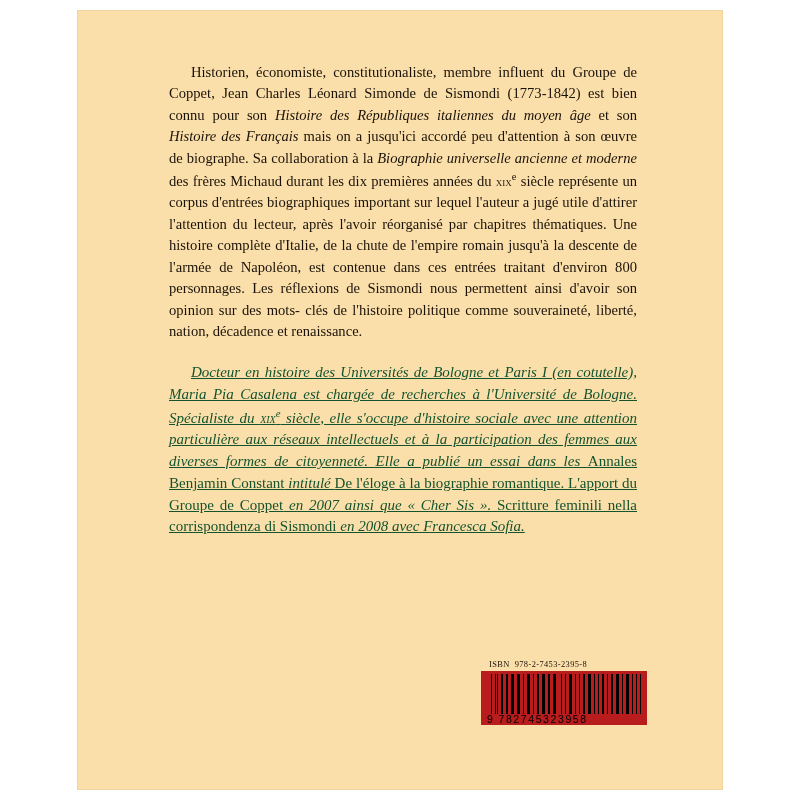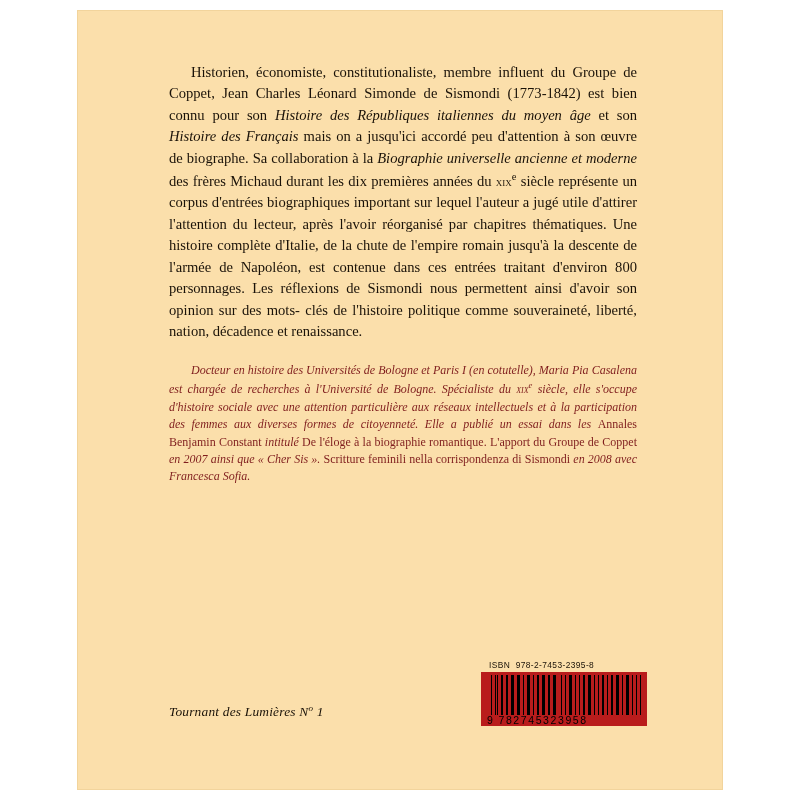--- a/index.html
+++ b/index.html
@@ -58,25 +58,26 @@
     font-size: 0.92em;
   }
   .sup { font-size: 0.72em; vertical-align: super; }
 
   
   .bio {
     position: absolute;
     left: 92px;
     top: 352px;
     width: 468px;
-    font-size: 12px;
+    font-size: 15px;
     line-height: 1.45;
-    color: #7f1d1d;
+    color: #14532d;
     text-align: justify;
     font-style: italic;
+    text-decoration: underline;
   }
   .bio p { margin: 0; text-indent: 22px; }
   .bio .rom { font-style: normal; }
 
   
   .series {
     position: absolute;
     left: 92px;
     top: 693px;
     font-size: 13.4px;
@@ -88,21 +89,21 @@
 
   
   .barcode-box {
     position: absolute;
     left: 404px;
     top: 650px;
     width: 166px;
     background: #fbdfab;
   }
   .isbn-line {
-    font-family: Liberation Sans, sans-serif;
+    font-family: Liberation Serif, serif;
     font-size: 8.4px;
     letter-spacing: 0.4px;
     color: #1a1208;
     margin-left: 8px;
     margin-bottom: 2px;
     white-space: nowrap;
   }
   .barcode {
     position: relative;
     width: 166px;
@@ -148,21 +149,20 @@
     <div class="cover-inner">
 
       <div class="blurb">
         <p><span>Historien, économiste, constitutionaliste, membre influent du Groupe de Coppet, Jean Charles Léonard Simonde de Sismondi (1773-1842) est bien connu pour son </span><span class="it">Histoire des Républiques italiennes du moyen âge</span><span> et son </span><span class="it">Histoire des Français</span><span> mais on a jusqu'ici accordé peu d'attention à son œuvre de biographe. Sa collaboration à la </span><span class="it">Biographie universelle ancienne et moderne</span><span> des frères Michaud durant les dix premières années du </span><span class="sc">xix</span><span class="sup">e</span><span> siècle représente un corpus d'entrées biographiques important sur lequel l'auteur a jugé utile d'attirer l'attention du lecteur, après l'avoir réorganisé par chapitres thématiques. Une histoire complète d'Italie, de la chute de l'empire romain jusqu'à la descente de l'armée de Napoléon, est contenue dans ces entrées traitant d'environ 800 personnages. Les réflexions de Sismondi nous permettent ainsi d'avoir son opinion sur des mots- clés de l'histoire politique comme souveraineté, liberté, nation, décadence et renaissance.</span></p>
       </div>
 
       <div class="bio">
         <p><span>Docteur en histoire des Universités de Bologne et Paris I (en cotutelle), Maria Pia Casalena est chargée de recherches à l'Université de Bologne. Spécialiste du </span><span class="sc">xix</span><span class="sup">e</span><span> siècle, elle s'occupe d'histoire sociale avec une attention particulière aux réseaux intellectuels et à la participation des femmes aux diverses formes de citoyenneté. Elle a publié un essai dans les </span><span class="rom">Annales Benjamin Constant</span><span> intitulé </span><span class="rom">De l'éloge à la biographie romantique. L'apport du Groupe de Coppet</span><span> en 2007 ainsi que « Cher Sis ». </span><span class="rom">Scritture feminili nella corrispondenza di Sismondi</span><span> en 2008 </span><span>avec Francesca Sofia.</span></p>
       </div>
 
-      <div class="series"><span>Tournant des Lumières N</span><span class="sup">o</span><span> 1</span></div>
 
       <div class="barcode-box">
         <div class="isbn-line"><span>ISBN</span>&nbsp;&nbsp;<span>978-2-7453-2395-8</span></div>
         <div class="barcode">
           <div class="bars" id="bars">
               <i style="width: 1px;"></i>
               <i style="width: 1px; background: transparent;"></i>
               <i style="width: 1px;"></i>
               <i style="width: 1px;"></i>
               <i style="width: 1px; background: transparent;"></i>

